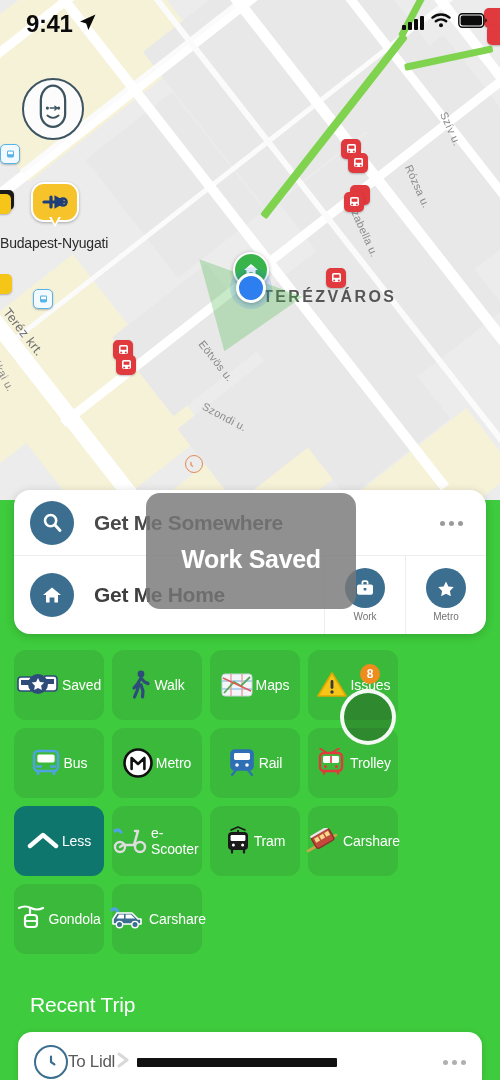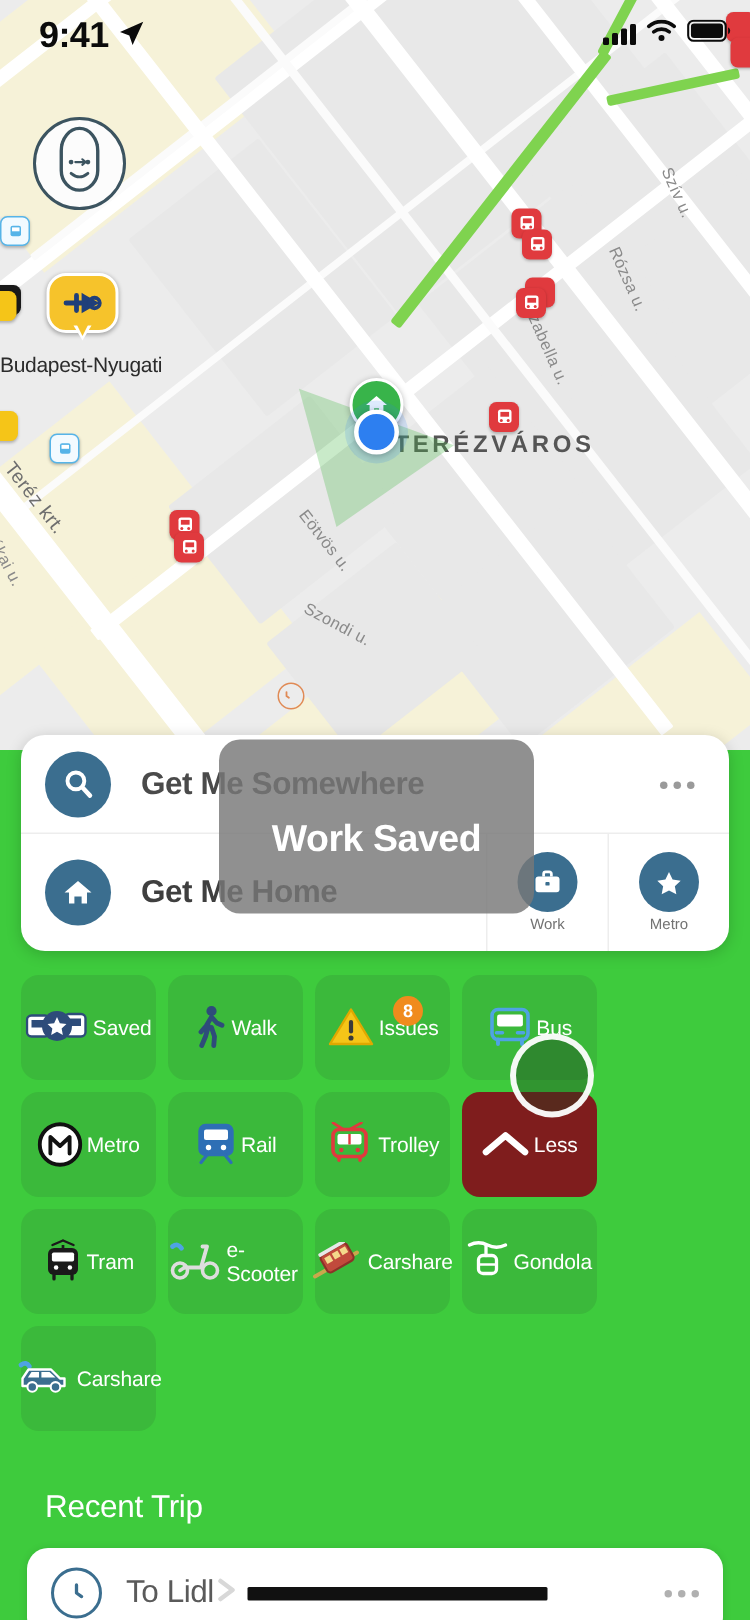--- a/index.html
+++ b/index.html
@@ -215,21 +215,21 @@
     background:#FFFFFF; border-radius:14px;
     box-shadow:0 1px 6px rgba(0,0,0,.12);
     display:flex; align-items:center; padding:0 16px;
   }
   #trip-clock {
     width:34px; height:34px; border-radius:50%; border:2.5px solid #3B6E8F;
     display:flex; align-items:center; justify-content:center; flex:0 0 auto;
     position:relative;
   }
   #trip-label {
-    margin-left:16px; font-size:21px; color:#5A5A5A; letter-spacing:-.3px;
+    font-size:17px; color:#5A5A5A; letter-spacing:-.3px;
   }
   #trip-redaction {
     margin-left:6px; height:9px; width:200px; background:#111; border-radius:1px;
   }
   #trip-arrow { margin-left:2px; }
   #trip-more {
     margin-left:auto; display:flex; gap:4px; align-items:center;
   }
   #trip-more .dot3 { background:#B0B0B0; }
 </style>
@@ -500,20 +500,32 @@
     <div class="ticon">
       <svg width="22" height="30" viewBox="0 0 22 30">
         <circle cx="12" cy="4" r="3.4" fill="#2E4C7A"></circle>
         <path d="M12 8 L8.4 14 L5 18 M12 8 L15.6 12 L19 13.5 M10 14 L8 21 L5.5 27 M12 15 L14 21 L13.5 27" stroke="#2E4C7A" stroke-width="3.2" fill="none" stroke-linecap="round" stroke-linejoin="round"></path>
       </svg>
     </div>
     <div class="tlabel">Walk</div>
   </div>
 
 
+  <div class="tile">
+    <div class="ticon">
+      <svg width="32" height="26" viewBox="0 0 32 26">
+        <rect x="1" y="2" width="30" height="22" rx="3" fill="#F2F6F8" stroke="#C8D4DA" stroke-width="1"></rect>
+        <path d="M1 9 H31 M1 17 H31" stroke="#9EC9E8" stroke-width="1.6"></path>
+        <path d="M10 2 V24 M21 2 V24" stroke="#E8A0A0" stroke-width="1.4"></path>
+        <path d="M3 21 L13 10 L20 14 L29 5" stroke="#5AA85A" stroke-width="1.8" fill="none"></path>
+        <path d="M2 6 L30 19" stroke="#E05A5A" stroke-width="1.4" fill="none"></path>
+      </svg>
+    </div>
+    <div class="tlabel">Maps</div>
+  </div>
 
   <div class="tile">
     <div class="ticon">
       <svg width="32" height="28" viewBox="0 0 32 28">
         <path d="M16 2 L30 25 H2 Z" fill="#F5C518" stroke="#E0A800" stroke-width="1.6" stroke-linejoin="round"></path>
         <rect x="14.6" y="9" width="2.8" height="9" rx="1.4" fill="#3A3A3A"></rect>
         <circle cx="16" cy="21" r="1.7" fill="#3A3A3A"></circle>
       </svg>
     </div>
     <div class="badge">8</div>
@@ -563,55 +575,55 @@
         <rect x="8" y="8" width="16" height="7" rx="1.4" fill="#fff"></rect>
         <path d="M16 8 V15" stroke="#E03A3E" stroke-width="1.6"></path>
         <circle cx="10.5" cy="18.6" r="1.5" fill="#E03A3E"></circle>
         <circle cx="21.5" cy="18.6" r="1.5" fill="#E03A3E"></circle>
         <path d="M9 23 V25.5 M23 23 V25.5" stroke="#E03A3E" stroke-width="2.4" stroke-linecap="round"></path>
       </svg>
     </div>
     <div class="tlabel">Trolley</div>
   </div>
 
-  <div class="tile" style="background:#7f1d1d;">
+  <div class="tile" style="background:#0f766e;">
     <div class="ticon">
       <svg width="32" height="20" viewBox="0 0 32 20">
           <path d="M3 15 L16 4 L29 15" stroke="#fff" stroke-width="4.4" fill="none" stroke-linecap="round" stroke-linejoin="round"></path>
         </svg>
     </div>
     <div class="tlabel">Less</div>
+  </div>
+
+  <div class="tile">
+    <div class="ticon">
+      <svg width="36" height="28" viewBox="0 0 36 28">
+        <path d="M3 4 q3.6 -2.6 6 1.2" stroke="#4FA3E3" stroke-width="3.2" fill="none" stroke-linecap="round"></path>
+        <path d="M23 4 H26 L22 18 H11" stroke="#DDD" stroke-width="2.6" fill="none" stroke-linecap="round" stroke-linejoin="round"></path>
+        <circle cx="8" cy="20" r="5" fill="none" stroke="#DDD" stroke-width="2.4"></circle>
+        <circle cx="28" cy="20" r="5" fill="none" stroke="#DDD" stroke-width="2.4"></circle>
+        <path d="M11 18 L8 20" stroke="#DDD" stroke-width="2.4" stroke-linecap="round"></path>
+      </svg>
+    </div>
+    <div class="tlabel">e-Scooter</div>
   </div>
 
   <div class="tile">
     <div class="ticon">
       <svg width="26" height="30" viewBox="0 0 26 30">
         <path d="M13 1 L6 4 M13 1 L20 4" stroke="#1A1A1A" stroke-width="1.6" stroke-linecap="round"></path>
         <path d="M13 4 V6" stroke="#1A1A1A" stroke-width="1.8"></path>
         <rect x="3" y="6" width="20" height="18" rx="4" fill="#1A1A1A"></rect>
         <rect x="5.6" y="9" width="14.8" height="6" rx="1.2" fill="#fff"></rect>
         <circle cx="8.4" cy="19" r="1.5" fill="#fff"></circle>
         <circle cx="17.6" cy="19" r="1.5" fill="#fff"></circle>
         <path d="M7 24 V26.6 M19 24 V26.6" stroke="#1A1A1A" stroke-width="2.2" stroke-linecap="round"></path>
       </svg>
     </div>
     <div class="tlabel">Tram</div>
-  </div>
-
-  <div class="tile">
-    <div class="ticon">
-      <svg width="36" height="28" viewBox="0 0 36 28">
-        <path d="M3 4 q3.6 -2.6 6 1.2" stroke="#4FA3E3" stroke-width="3.2" fill="none" stroke-linecap="round"></path>
-        <path d="M23 4 H26 L22 18 H11" stroke="#DDD" stroke-width="2.6" fill="none" stroke-linecap="round" stroke-linejoin="round"></path>
-        <circle cx="8" cy="20" r="5" fill="none" stroke="#DDD" stroke-width="2.4"></circle>
-        <circle cx="28" cy="20" r="5" fill="none" stroke="#DDD" stroke-width="2.4"></circle>
-        <path d="M11 18 L8 20" stroke="#DDD" stroke-width="2.4" stroke-linecap="round"></path>
-      </svg>
-    </div>
-    <div class="tlabel">e-Scooter</div>
   </div>
 
   <div class="tile">
     <div class="ticon">
       <svg width="34" height="26" viewBox="0 0 34 26">
         <path d="M2 23 L30 7" stroke="#C9A84C" stroke-width="2.6" stroke-linecap="round"></path>
         <g transform="rotate(-30 17 11)">
           <rect x="7" y="4" width="20" height="13" rx="2.6" fill="#C14A3C" stroke="#8C3228" stroke-width="1.4"></rect>
           <rect x="9.4" y="6.4" width="4.4" height="4.4" fill="#F4D98B"></rect>
           <rect x="15.2" y="6.4" width="4.4" height="4.4" fill="#F4D98B"></rect>

